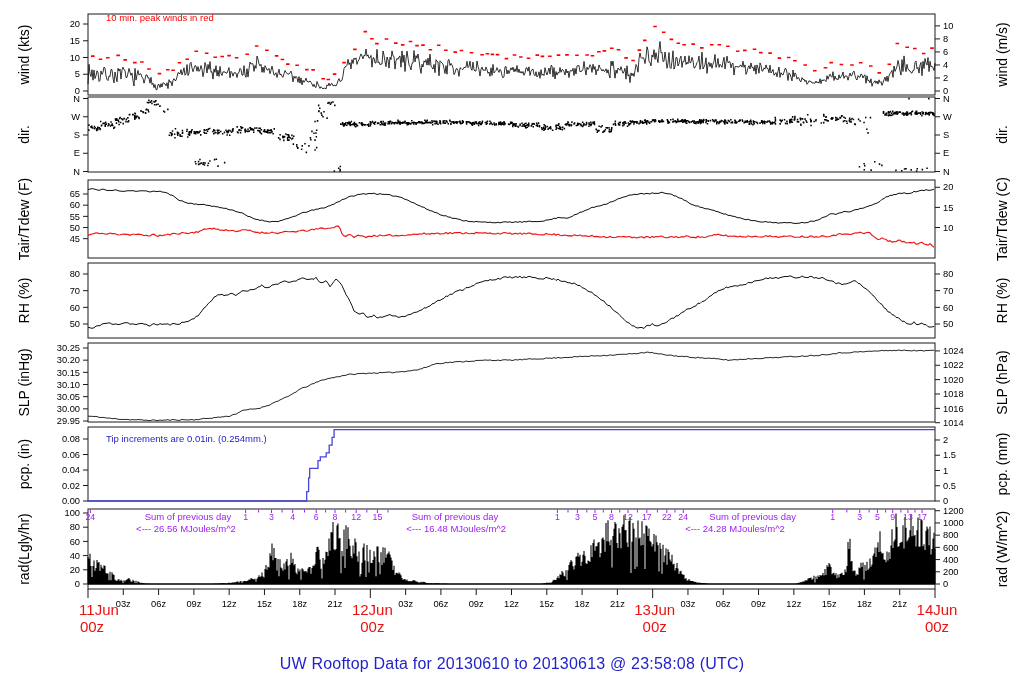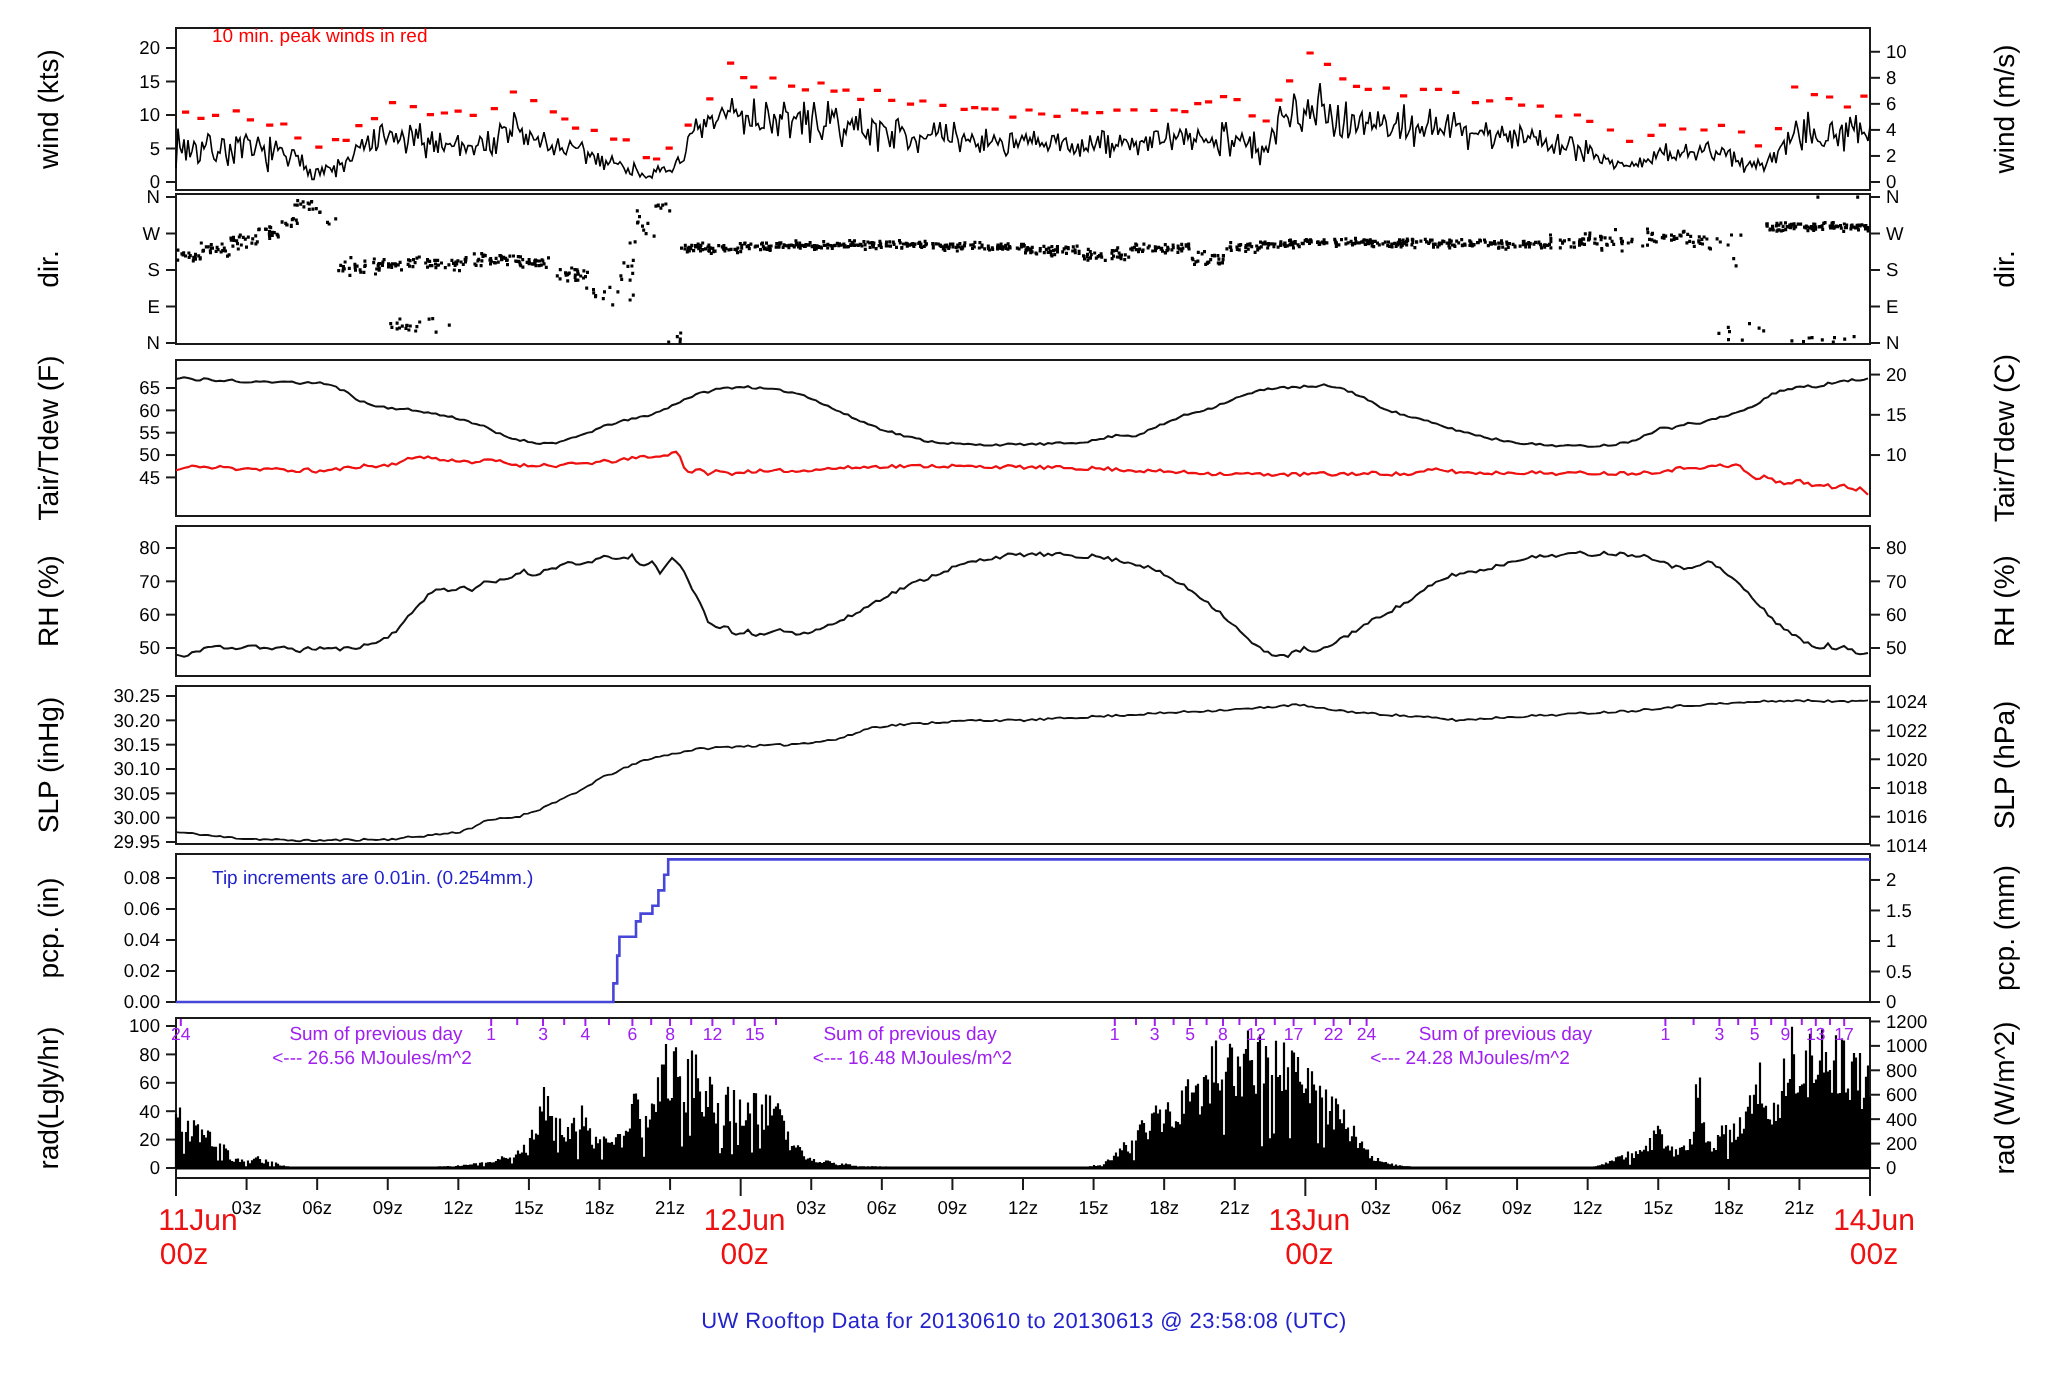--- a/index.html
+++ b/index.html
@@ -1,20 +1,20 @@
 <!DOCTYPE html>
 <html><head>
 <meta charset="utf-8">
 <style>
   html,body{margin:0;padding:0;background:#ffffff;}
   #stage{position:relative;width:1024px;height:700px;background:#fff;overflow:hidden;
          font-family:"Liberation Sans", sans-serif;}
   #plot-svg{position:absolute;left:0;top:0;}
   #chart-title{position:absolute;left:0;top:655px;width:1024px;text-align:center;
-               font-size:11px;color:#2323cc;letter-spacing:0.2px;}
+               font-size:16px;color:#2323cc;letter-spacing:0.2px;}
   text{font-family:"Liberation Sans", sans-serif;}
 </style>
 </head>
 <body>
 
 <div id="stage">
   <svg id="plot-svg" width="1024" height="700" viewBox="0 0 1024 700">
       <g>
         <rect x="88" y="14" width="847" height="81" fill="#ffffff" stroke="#1a1a1a" stroke-width="1"></rect>
         <line x1="83" y1="91" x2="88" y2="91" stroke="#1a1a1a" stroke-width="1"></line>

